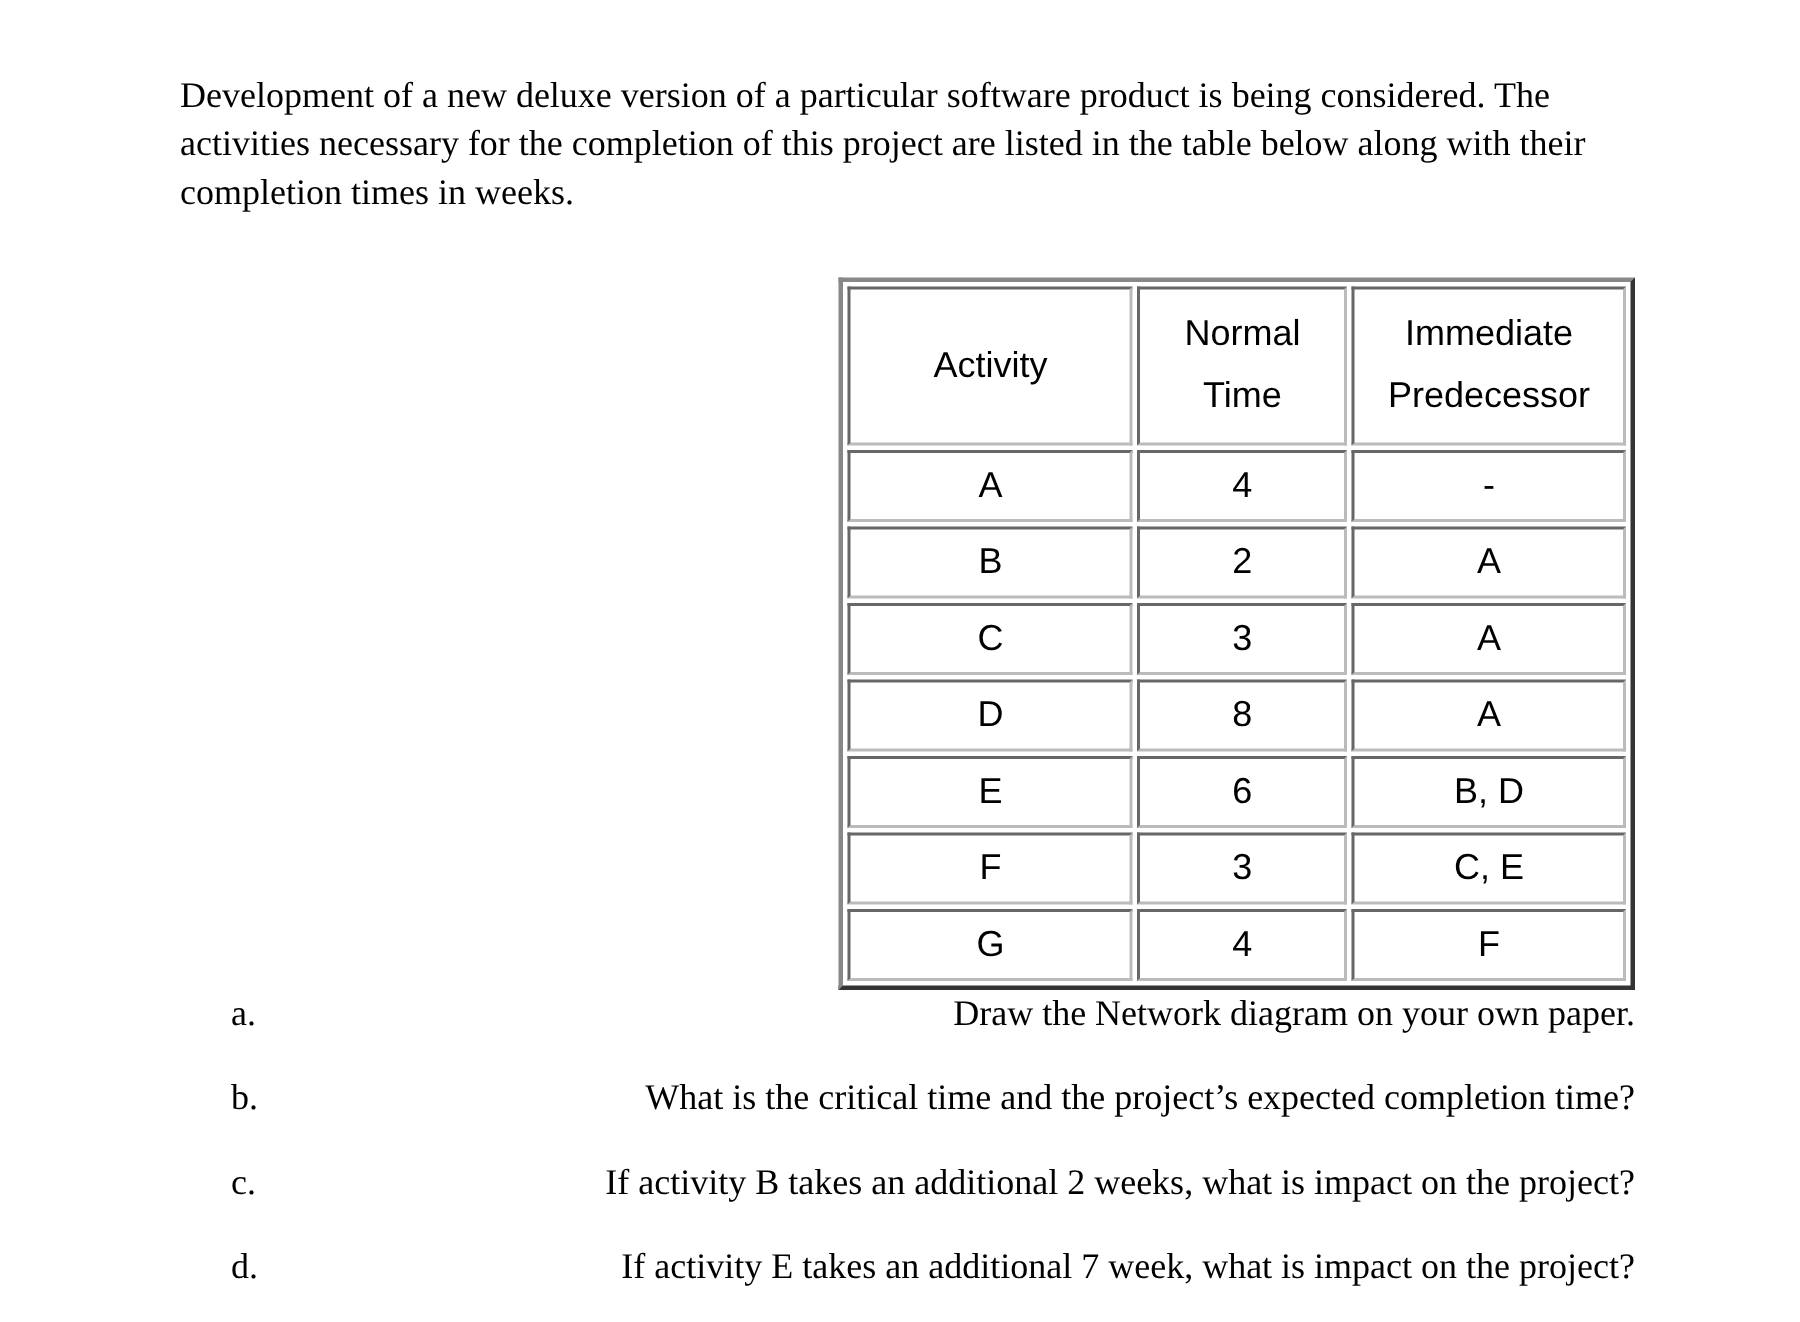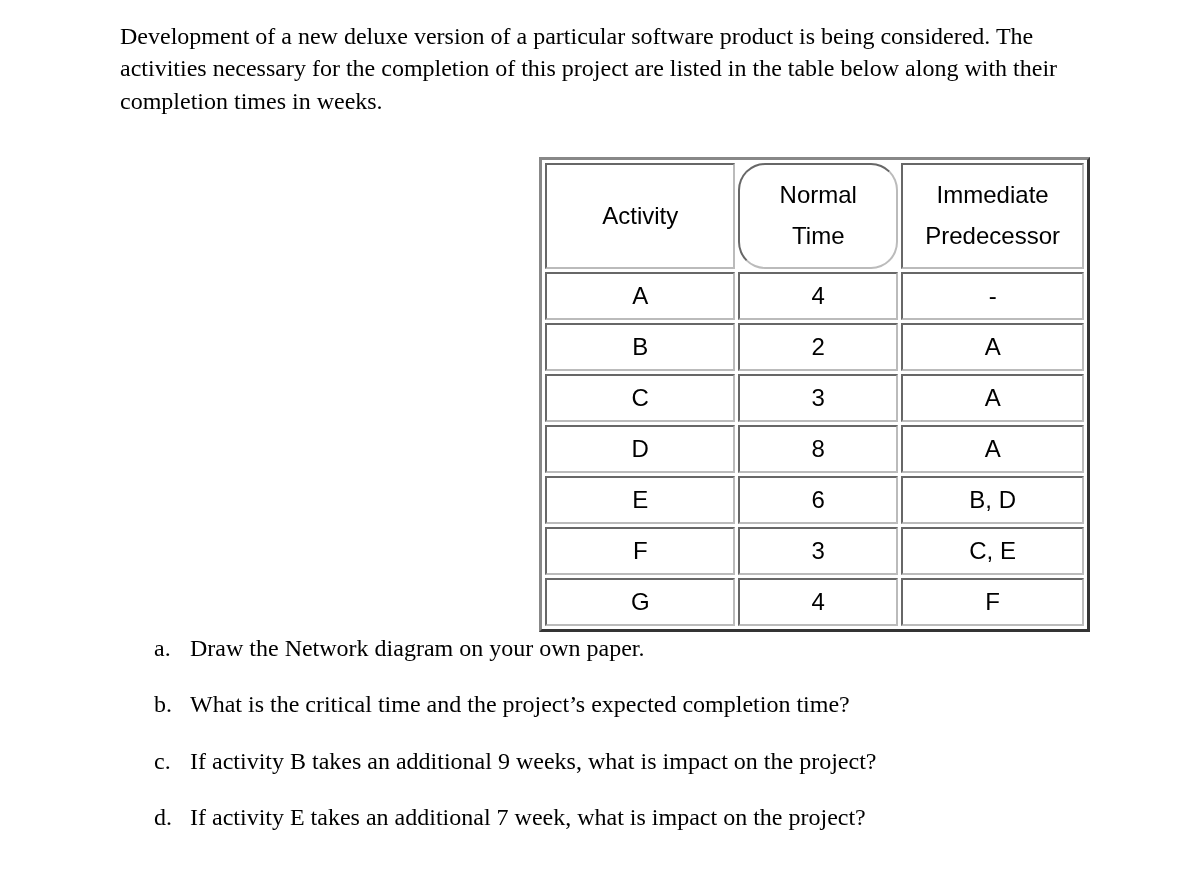--- a/index.html
+++ b/index.html
@@ -12,20 +12,21 @@
       font-family: "Times New Roman", Times, serif;
       font-size: 24px;
       color: #000000;
       width: 1200px;
       height: 881px;
       padding: 20px 110px 20px 120px;
     }
     .intro {
       line-height: 1.35;
       margin-bottom: 40px;
+      margin-top: 28px;
     }
     .table-wrapper {
       display: flex;
       justify-content: flex-end;
     }
     table {
       border-collapse: separate;
       border-spacing: 3px;
       border: 3px outset #888;
       font-family: Arial, Helvetica, sans-serif;
@@ -37,36 +38,37 @@
       font-weight: normal;
     }
     th {
       padding: 10px 22px;
       line-height: 1.7;
     }
     td {
       padding: 8px 22px;
     }
     .col-activity { width: 190px; }
-    .col-time { width: 160px; border-radius: 27px; }
+    .col-time { width: 140px; }
     .col-pred { width: 164px; }
     .questions {
       padding-left: 34px;
     }
     .question-item {
       margin-bottom: 24px;
       line-height: 1.35;
       display: flex;
     }
     .q-marker {
       width: 36px;
       flex-shrink: 0;
     }
     .q-text {
       flex: 1;
+      text-align: right;
     }
   </style>
 </head>
 <body>
 
 <p class="intro">Development of a new deluxe version of a particular software product is being considered. The activities necessary for the completion of this project are listed in the table below along with their completion times in weeks.</p>
 
 <div class="table-wrapper">
   <table>
     <thead>
@@ -120,19 +122,19 @@
   <div class="question-item">
     <span class="q-marker">a.</span>
     <span class="q-text">Draw the Network diagram on your own paper.</span>
   </div>
   <div class="question-item">
     <span class="q-marker">b.</span>
     <span class="q-text">What is the critical time and the project’s expected completion time?</span>
   </div>
   <div class="question-item">
     <span class="q-marker">c.</span>
-    <span class="q-text">If activity B takes an additional 9 weeks, what is impact on the project?</span>
+    <span class="q-text">If activity B takes an additional 2 weeks, what is impact on the project?</span>
   </div>
   <div class="question-item">
     <span class="q-marker">d.</span>
     <span class="q-text">If activity E takes an additional 7 week, what is impact on the project?</span>
   </div>
 </div>
 
 </body></html>

